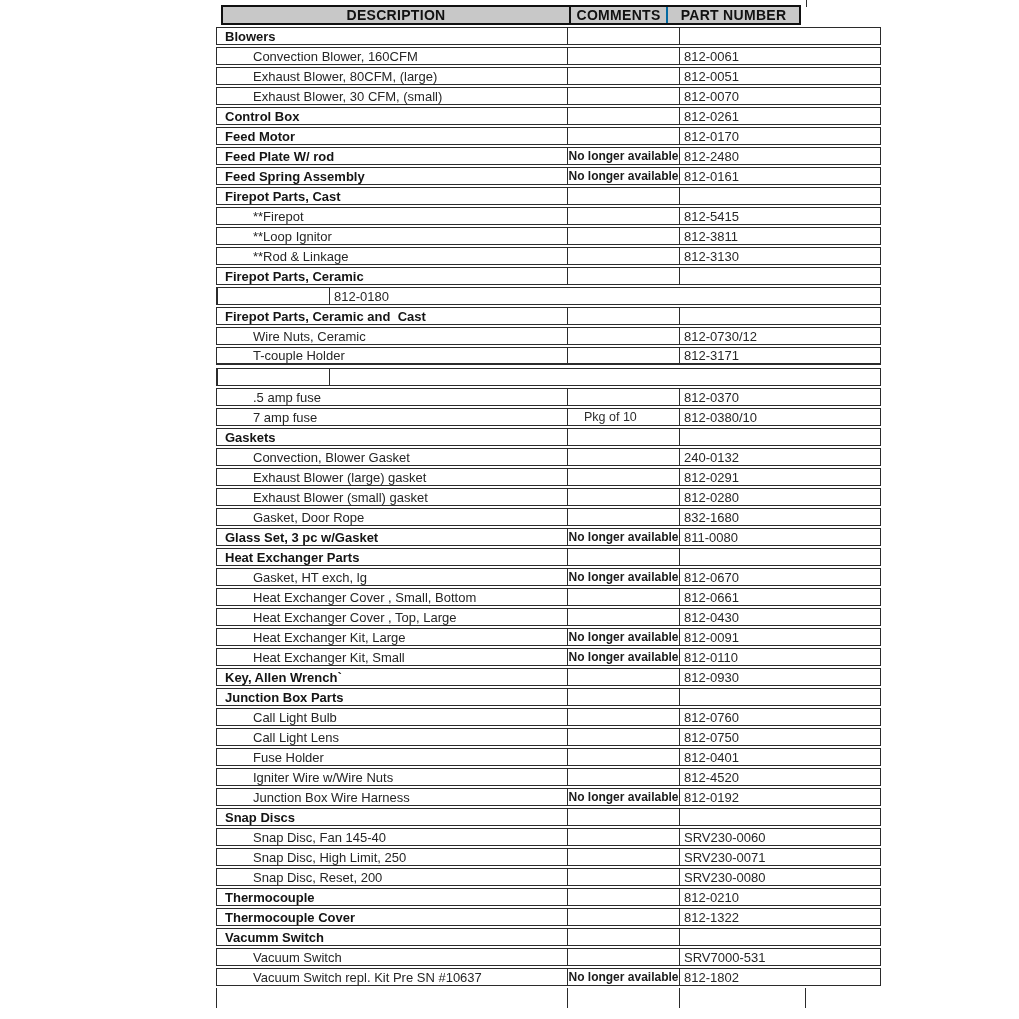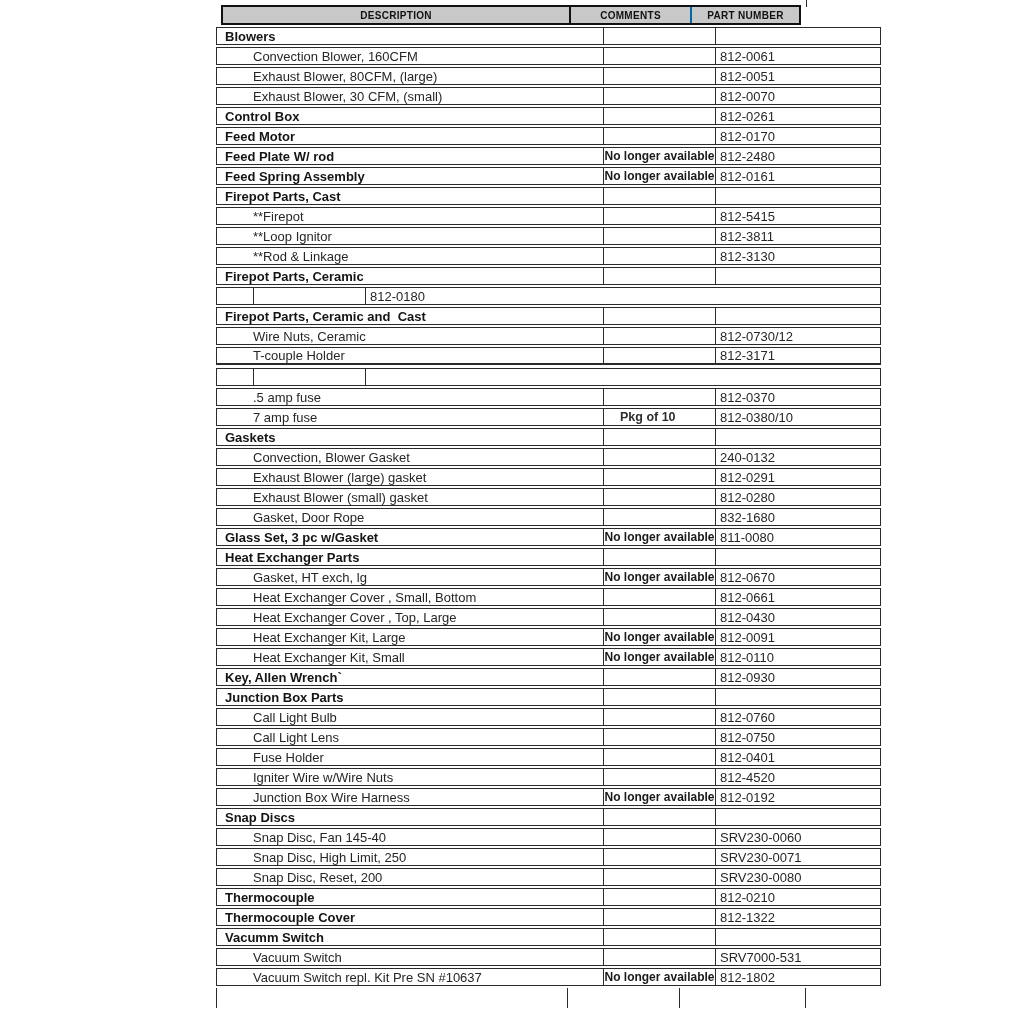--- a/index.html
+++ b/index.html
@@ -23,28 +23,28 @@
     margin: 0 5px 2px 5px;
     border: 2px solid #111111;
     background: #c8c8c8;
   }
   .hcell {
     box-sizing: border-box;
     display: flex;
     align-items: center;
     justify-content: center;
     font-weight: bold;
-    font-size: 10px;
+    font-size: 14px;
     letter-spacing: 0.3px;
     color: #111111;
     white-space: pre;
     overflow: hidden;
   }
   .hdesc { width: 346px; }
-  .hcomm { width: 121px; border-left: 2px solid #111111; }
+  .hcomm { width: 97px; border-left: 2px solid #111111; }
   .hpart { flex: 1; border-left: 2px solid #0369a1; text-align: center; }
 
   
   .row {
     display: flex;
     box-sizing: border-box;
     width: 665px;
     height: 18px;
     margin-bottom: 2px;
     border: 1px solid #2b2b2b;
@@ -61,23 +61,22 @@
   }
   .desc { width: 350px; padding-left: 36px; }
   .row.section .desc { padding-left: 8px; font-weight: bold; color: #141414; }
   .comm {
     width: 112px;
     border-left: 1px solid #2b2b2b;
     justify-content: center;
     font-weight: bold;
     font-size: 12px;
     color: #1a1a1a;
-    margin-left: 36px;
-  }
-  .comm.plain { font-weight: bold; font-size: 12.5px; justify-content: flex-start; padding-left: 16px; color: #2e2e2e; }
+  }
+  .comm.plain { font-weight: normal; font-size: 12.5px; justify-content: flex-start; padding-left: 16px; color: #2e2e2e; }
   .part { flex: 1; border-left: 1px solid #2b2b2b; padding-left: 4px; }
 
   
   #tbl-0 { margin-bottom: 3px; }
   #tbl-0 .row:last-child { border-bottom-width: 2px; }
 
   
   .stub-row {
     display: flex;
     box-sizing: border-box;

